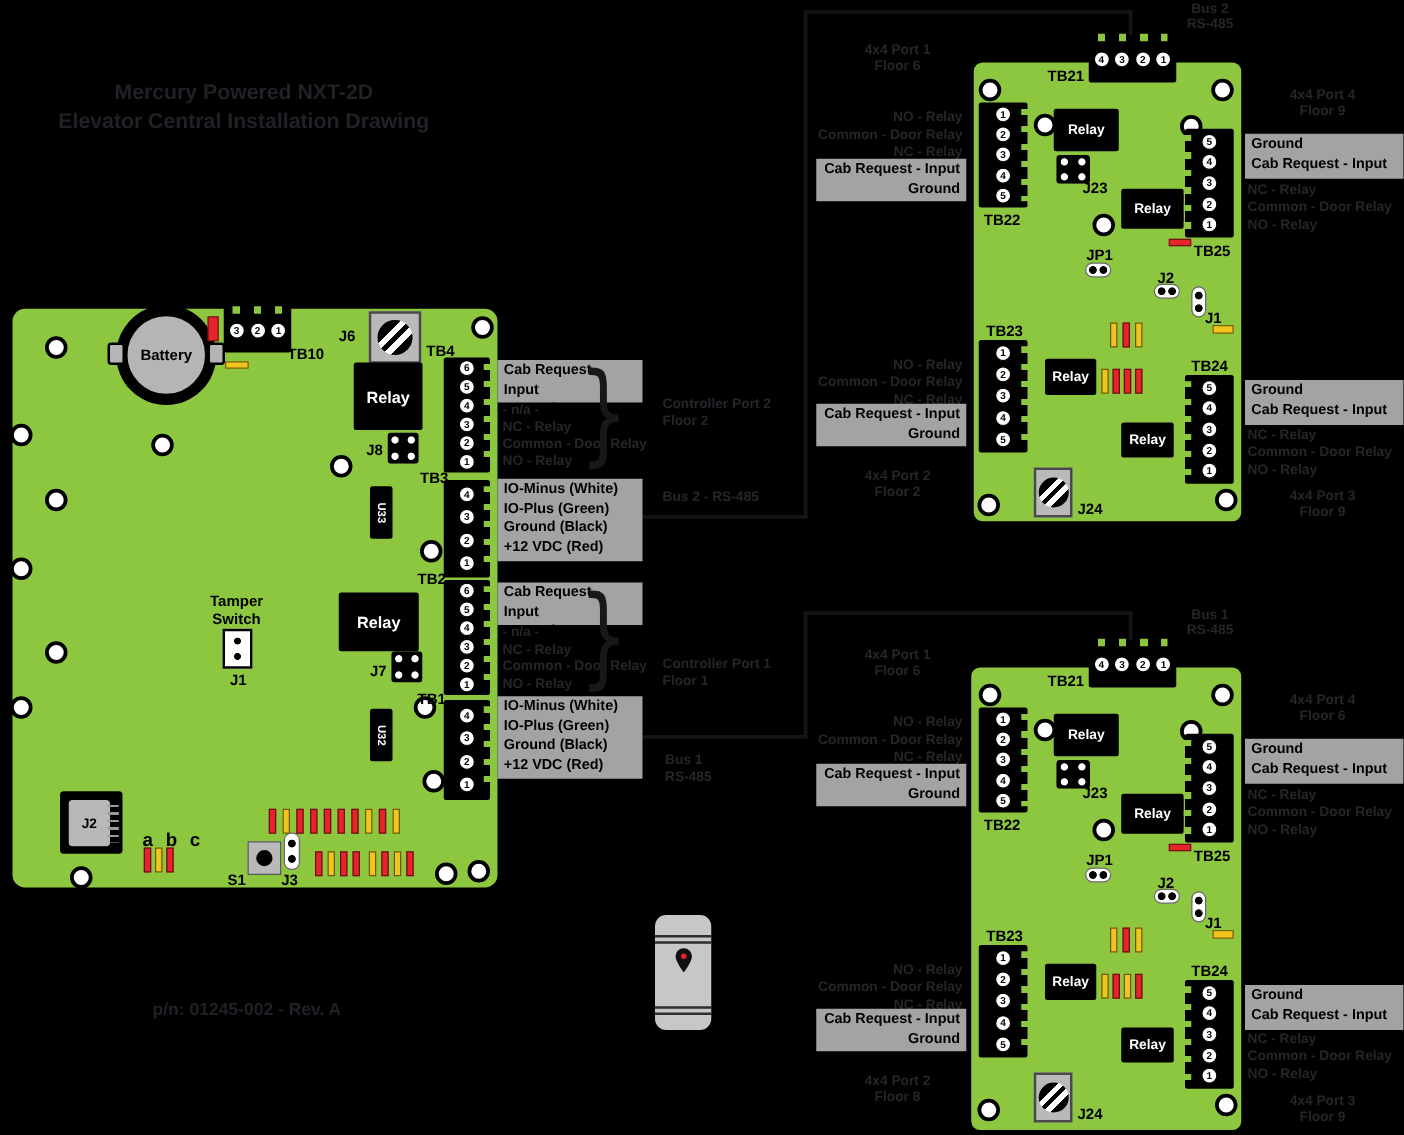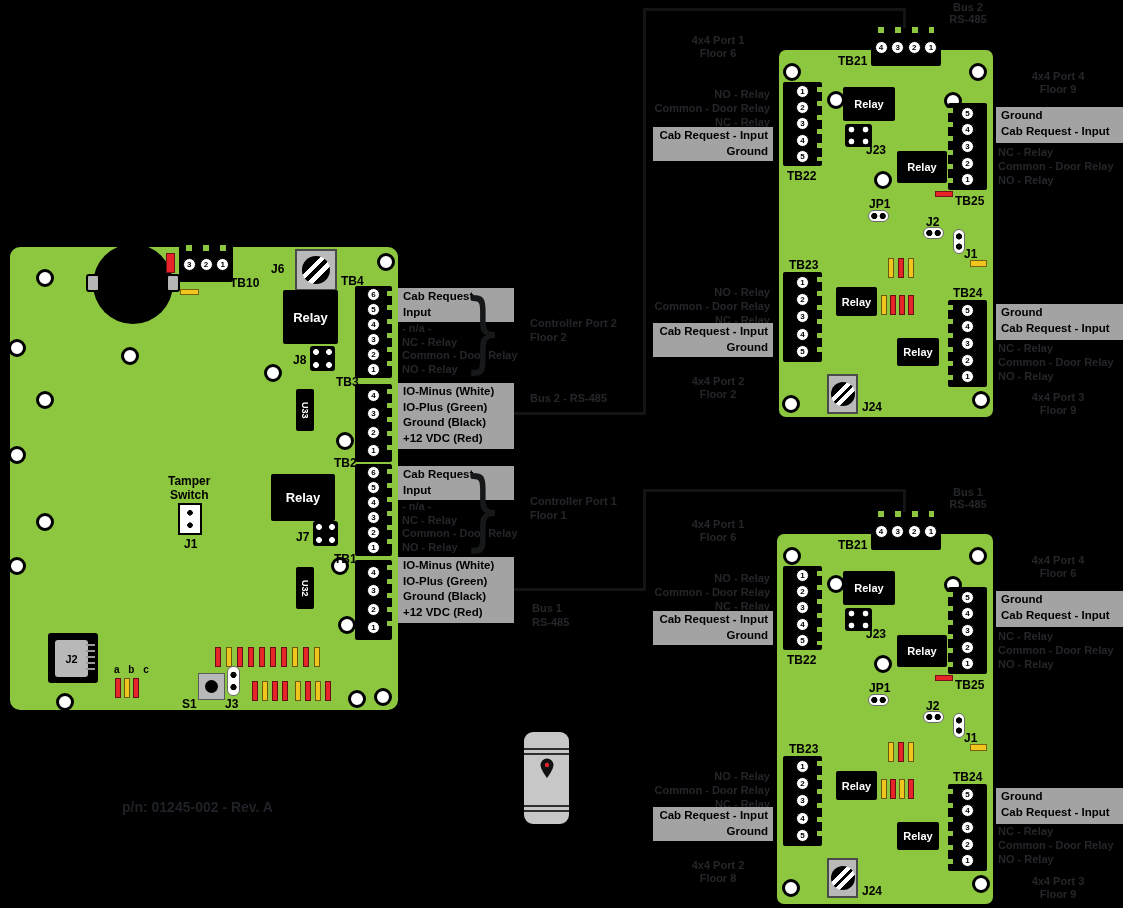--- a/index.html
+++ b/index.html
@@ -71,20 +71,22 @@
   .brace { color:#17181a; font:400 88px/92px "DejaVu Sans",sans-serif; transform:scaleX(.7); }
   .reader { background:#c7c7c7; border:3px solid #000; border-radius:12px; }
   .rline { position:absolute; left:0; right:0; height:2px; background:#2e2e2e; }
 </style>
 </head>
 <body>
 
 <div id="stage">
 
   <div class="abs title" style="left:30px;top:62px;width:330px;">
+    <div>Mercury Powered NXT-2D</div>
+    <div>Elevator Central Installation Drawing</div>
   </div>
   <div class="abs pn" style="left:122px;top:799px;">p/n: 01245-002 - Rev. A</div>
 
   <div class="abs wire" style="left:514px;top:412px;width:132px;height:3px"></div>
   <div class="abs wire" style="left:643px;top:8px;width:3px;height:407px"></div>
   <div class="abs wire" style="left:643px;top:8px;width:262px;height:3px"></div>
   <div class="abs wire" style="left:903px;top:8px;width:3px;height:24px"></div>
   <div class="abs wire" style="left:514px;top:588px;width:132px;height:3px"></div>
   <div class="abs wire" style="left:643px;top:489px;width:3px;height:102px"></div>
   <div class="abs wire" style="left:643px;top:489px;width:262px;height:3px"></div>
@@ -104,20 +106,21 @@
   <div class="abs hole" style="left:336px;top:432px"></div>
   <div class="abs hole" style="left:331px;top:557px"></div>
   <div class="abs hole" style="left:56px;top:693px"></div>
   <div class="abs hole" style="left:338px;top:616px"></div>
   <div class="abs hole" style="left:348px;top:690px"></div>
   <div class="abs hole" style="left:374px;top:688px"></div>
 
   <div class="abs batholder" style="left:93px;top:244px;width:80px;height:80px"></div>
   <div class="abs battab" style="left:86px;top:274px;width:14px;height:18px"></div>
   <div class="abs battab" style="left:166px;top:274px;width:14px;height:18px"></div>
+  <div class="abs battery" style="left:100px;top:251px;width:66px;height:66px">Battery</div>
 
   <div class="abs bar red" style="left:166px;top:253px;width:9px;height:20px"></div>
   <div class="abs conn" style="left:179px;top:246px;width:54px;height:36px">
     <div class="teeth-t"></div>
     <div class="pins h">
         <span class="pin">3</span>
         <span class="pin">2</span>
         <span class="pin">1</span>
       </div>
   </div>
@@ -191,21 +194,21 @@
         <span class="pin">2</span>
         <span class="pin">1</span>
       </div>
   </div>
   <div class="abs icv" style="left:296px;top:567px;width:18px;height:42px">U32</div>
 
   <div class="abs jackouter" style="left:48px;top:633px;width:50px;height:50px"></div>
   <div class="abs jack" style="left:55px;top:640px;width:33px;height:37px">J2</div>
   <div class="abs jackteeth" style="left:86px;top:644px;height:30px"></div>
 
-  <div class="abs silk" style="left:114px;top:664px;font-size:10px;letter-spacing:3px">a b c</div>
+  <div class="abs silk" style="left:114px;top:664px;font-size:15px;letter-spacing:3px">a b c</div>
   <div class="abs ledrow" style="left:115px;top:678px;gap:3px">
       <span class="led red"></span>
       <span class="led yellow"></span>
       <span class="led red"></span>
     </div>
 
   <div class="abs ledrow" style="left:215px;top:647px;gap:5px">
       <span class="led red"></span>
       <span class="led yellow"></span>
       <span class="led red"></span>
@@ -265,21 +268,21 @@
     <div>Cab Request - Input</div>
     <div>Ground</div>
   </div>
   <div class="abs ghost" style="left:402px;top:500px;line-height:13.5px">
     <div>- n/a -</div>
     <div>NC - Relay</div>
     <div>Common - Door Relay</div>
     <div>NO - Relay</div>
   </div>
   <div class="abs brace" style="left:455px;top:463px">}</div>
-  <div class="abs ghost" style="left:530px;top:494px">
+  <div class="abs ghost" style="left:530px;top:524px">
     <div>Controller Port 1</div>
     <div>Floor 1</div>
   </div>
 
   <div class="abs graybox" style="left:398px;top:557px;width:116px;height:66px">
     <div>IO-Minus (White)</div>
     <div>IO-Plus (Green)</div>
     <div>Ground (Black)</div>
     <div>+12 VDC (Red)</div>
   </div>

